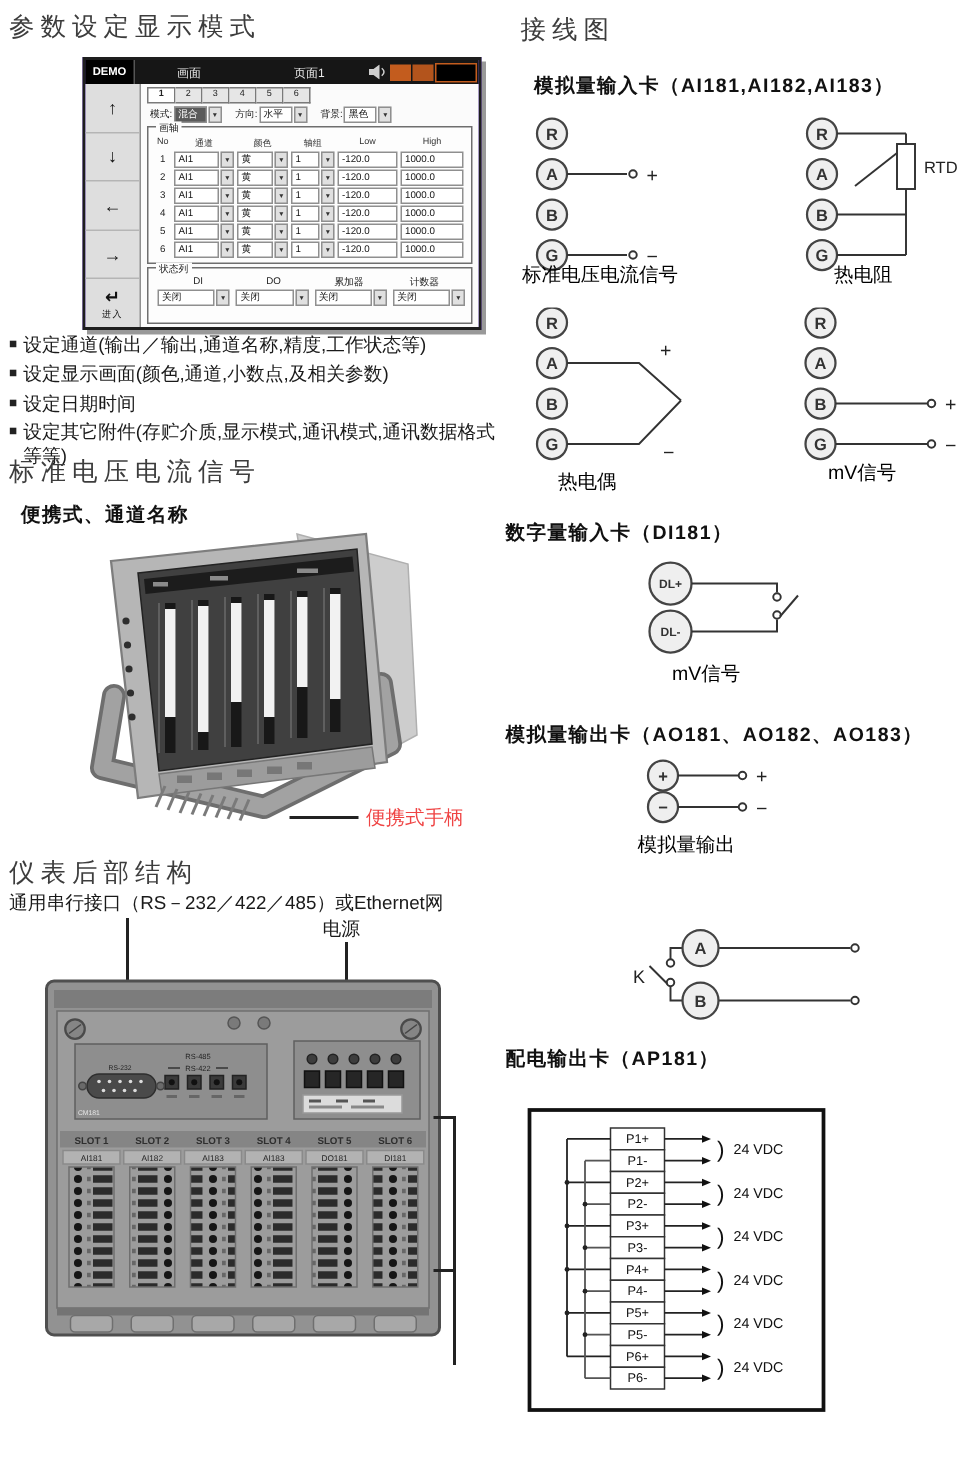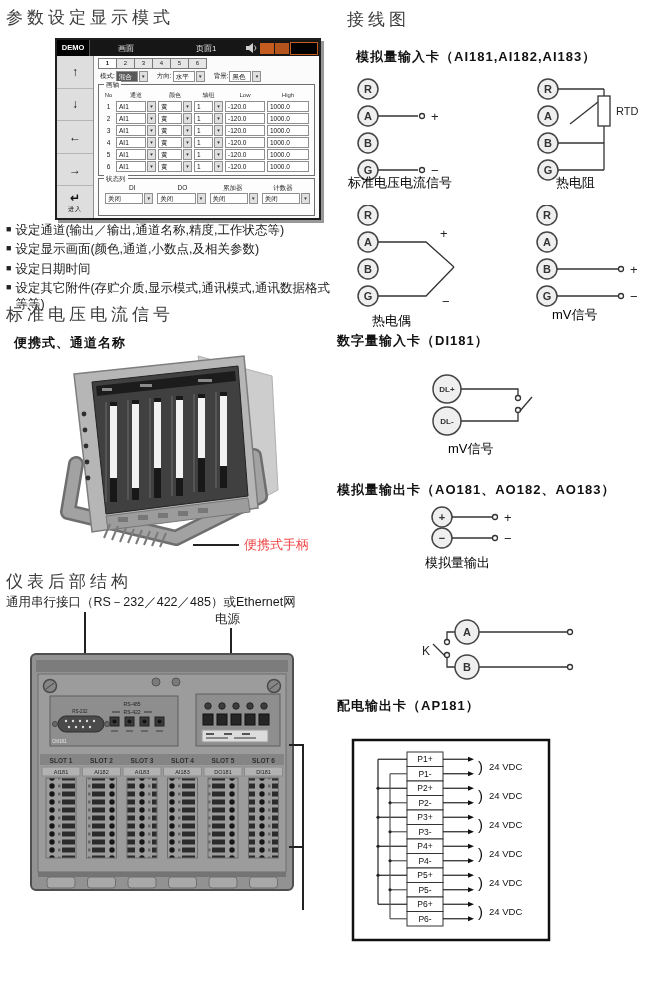--- a/index.html
+++ b/index.html
@@ -596,21 +596,21 @@
         <circle cx="285" cy="91" r="2.5" fill="#fff"></circle>
     </g>
     <text x="104" y="33" font-size="13" fill="#222">+</text>
     <text x="106" y="101" font-size="13" fill="#222">−</text>
     <text x="294" y="69" font-size="13" fill="#222">+</text>
     <text x="294" y="96" font-size="13" fill="#222">−</text>
   </svg>
   <div class="abs wire-cap" style="left:372px;top:312px;">热电偶</div>
   <div class="abs wire-cap" style="left:552px;top:306px;">mV信号</div>
 
-  <div class="abs h2" style="left:337px;top:332px;">数字量输入卡（DI181）</div>
+  <div class="abs h2" style="left:337px;top:346px;">数字量输入卡（DI181）</div>
   <svg class="abs" style="left:336px;top:368px;" width="250" height="72" viewBox="0 0 250 72">
     <circle cx="111" cy="21" r="14" fill="#efefef" stroke="#444" stroke-width="1.5"></circle>
     <circle cx="111" cy="53" r="14" fill="#efefef" stroke="#444" stroke-width="1.5"></circle>
     <text x="111" y="24" font-size="8" font-weight="bold" fill="#333" text-anchor="middle">DL+</text>
     <text x="111" y="56" font-size="8" font-weight="bold" fill="#333" text-anchor="middle">DL-</text>
     <g stroke="#333" stroke-width="1.3" fill="none">
       <polyline points="125,21 182,21 182,27"></polyline>
       <circle cx="182" cy="30" r="2.5" fill="#fff"></circle>
       <circle cx="182" cy="42" r="2.5" fill="#fff"></circle>
       <line x1="184" y1="43" x2="196" y2="29"></line>

